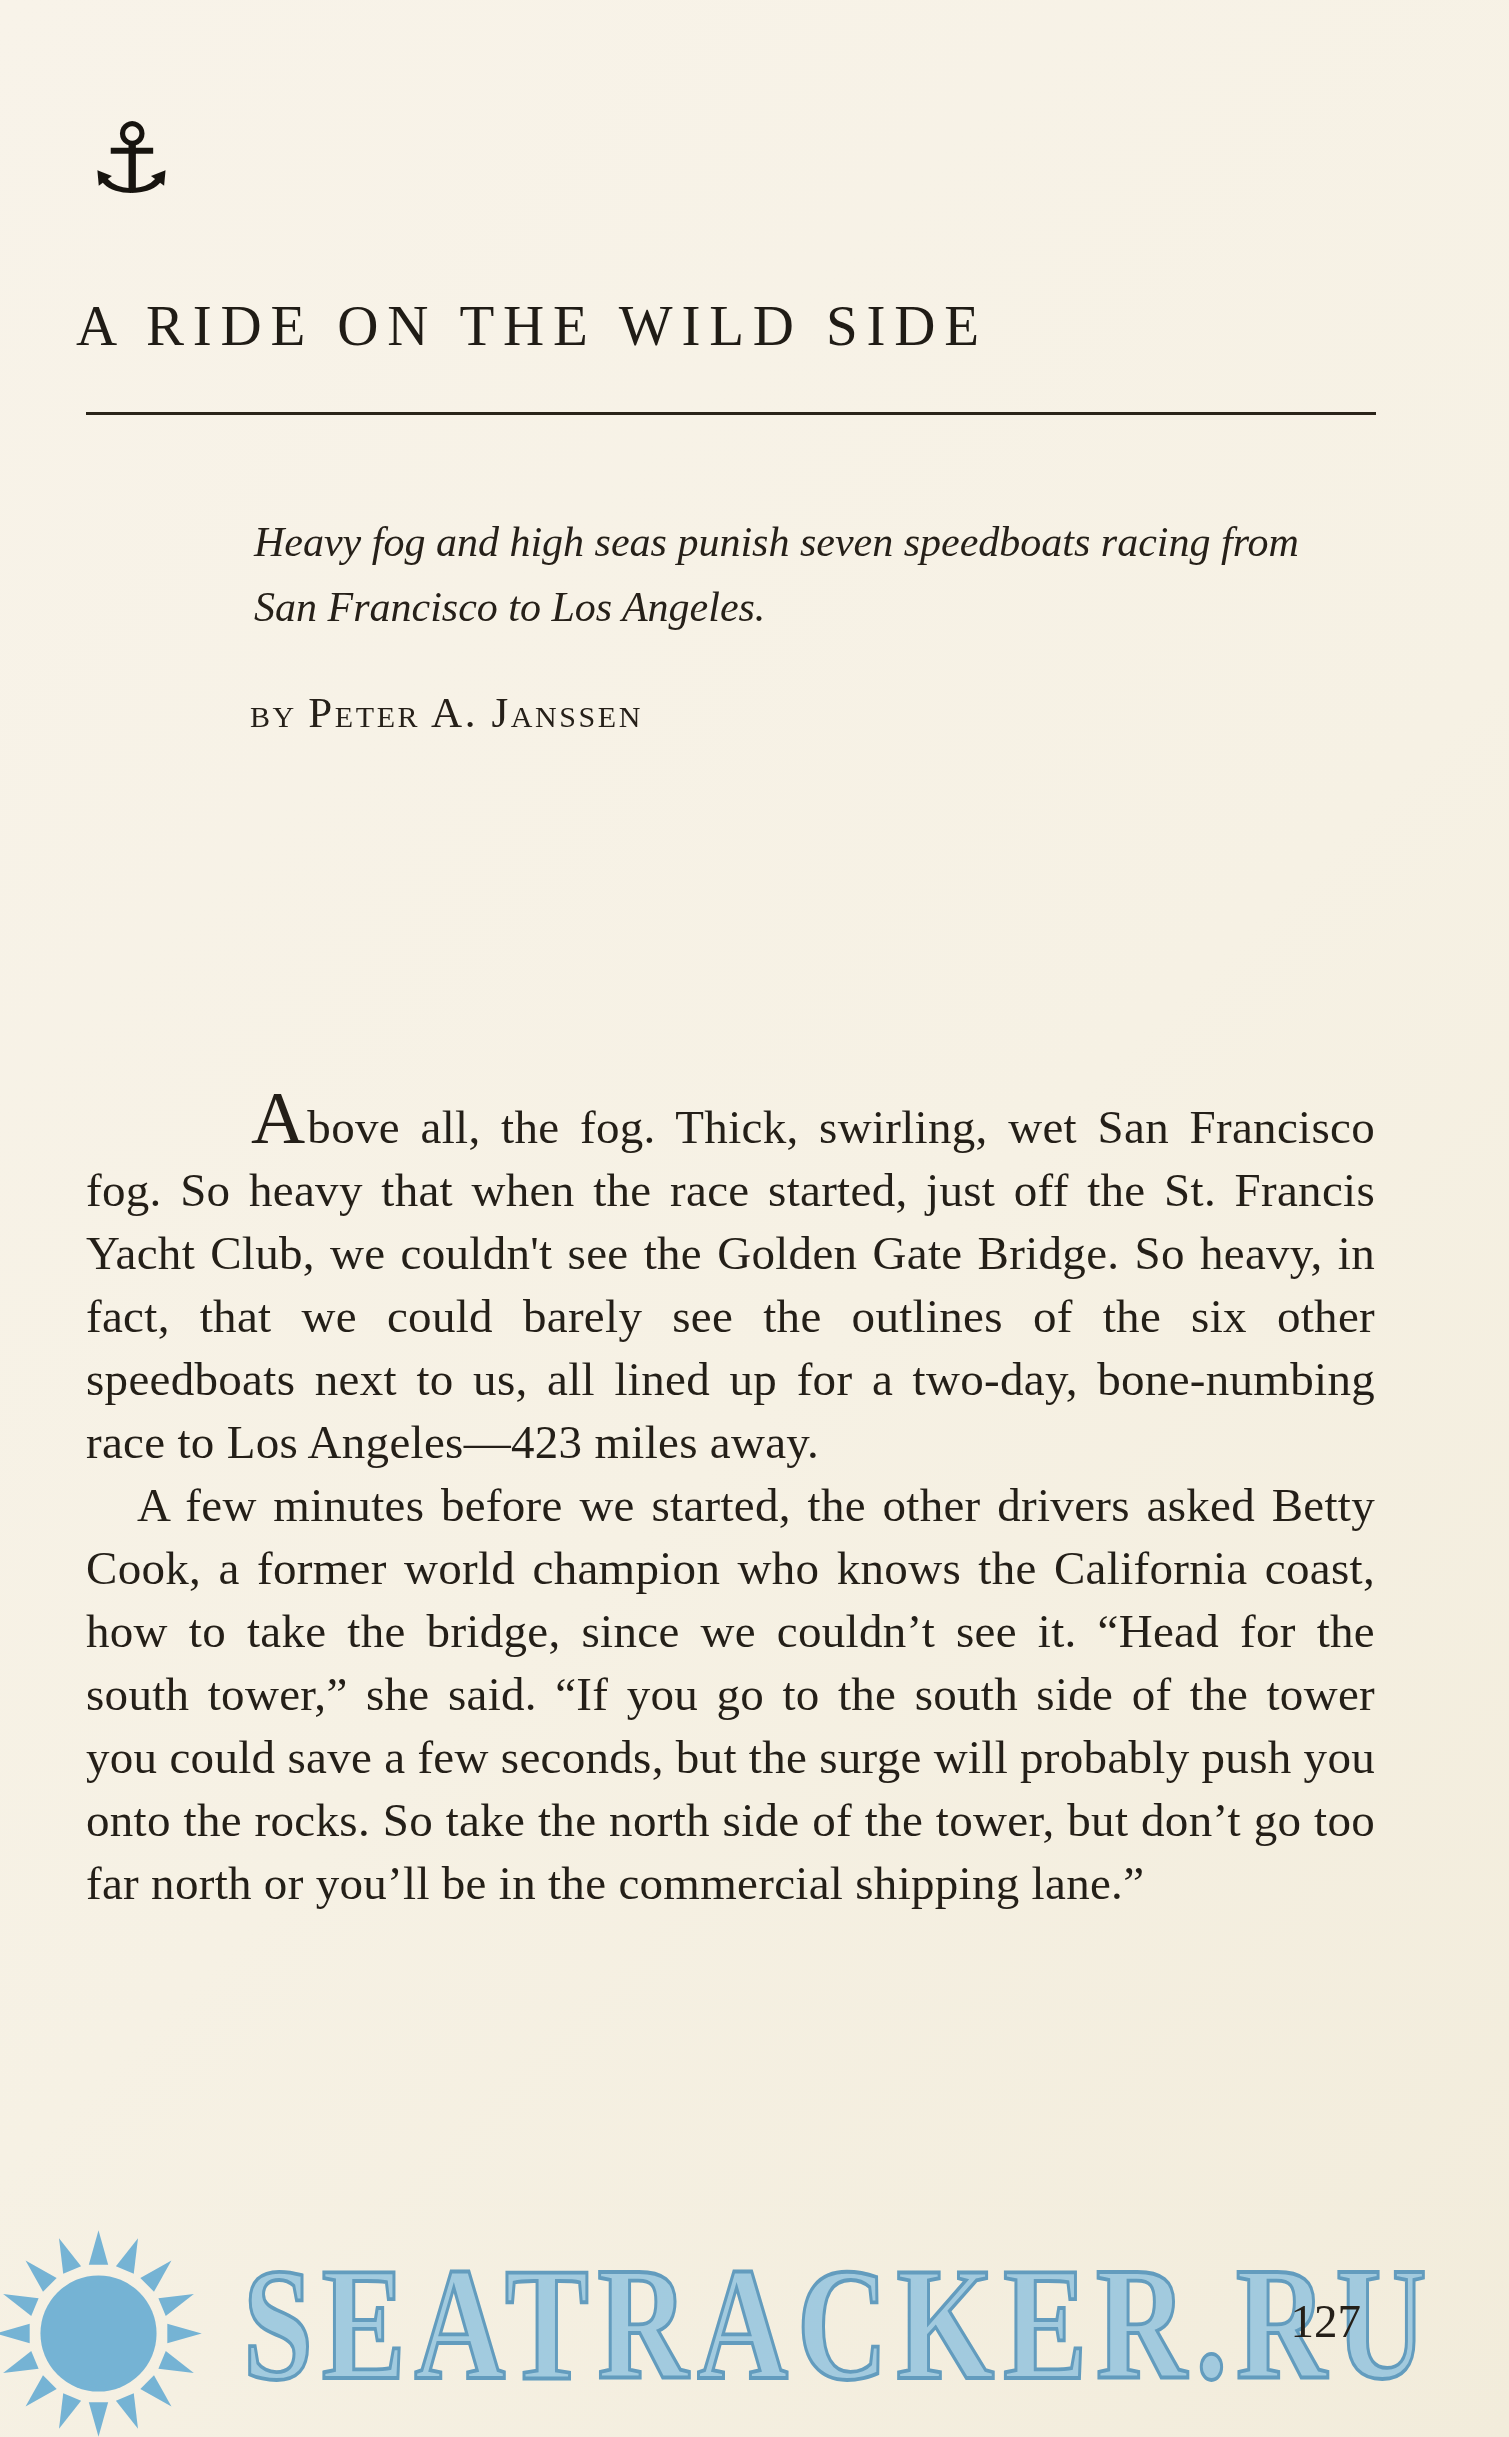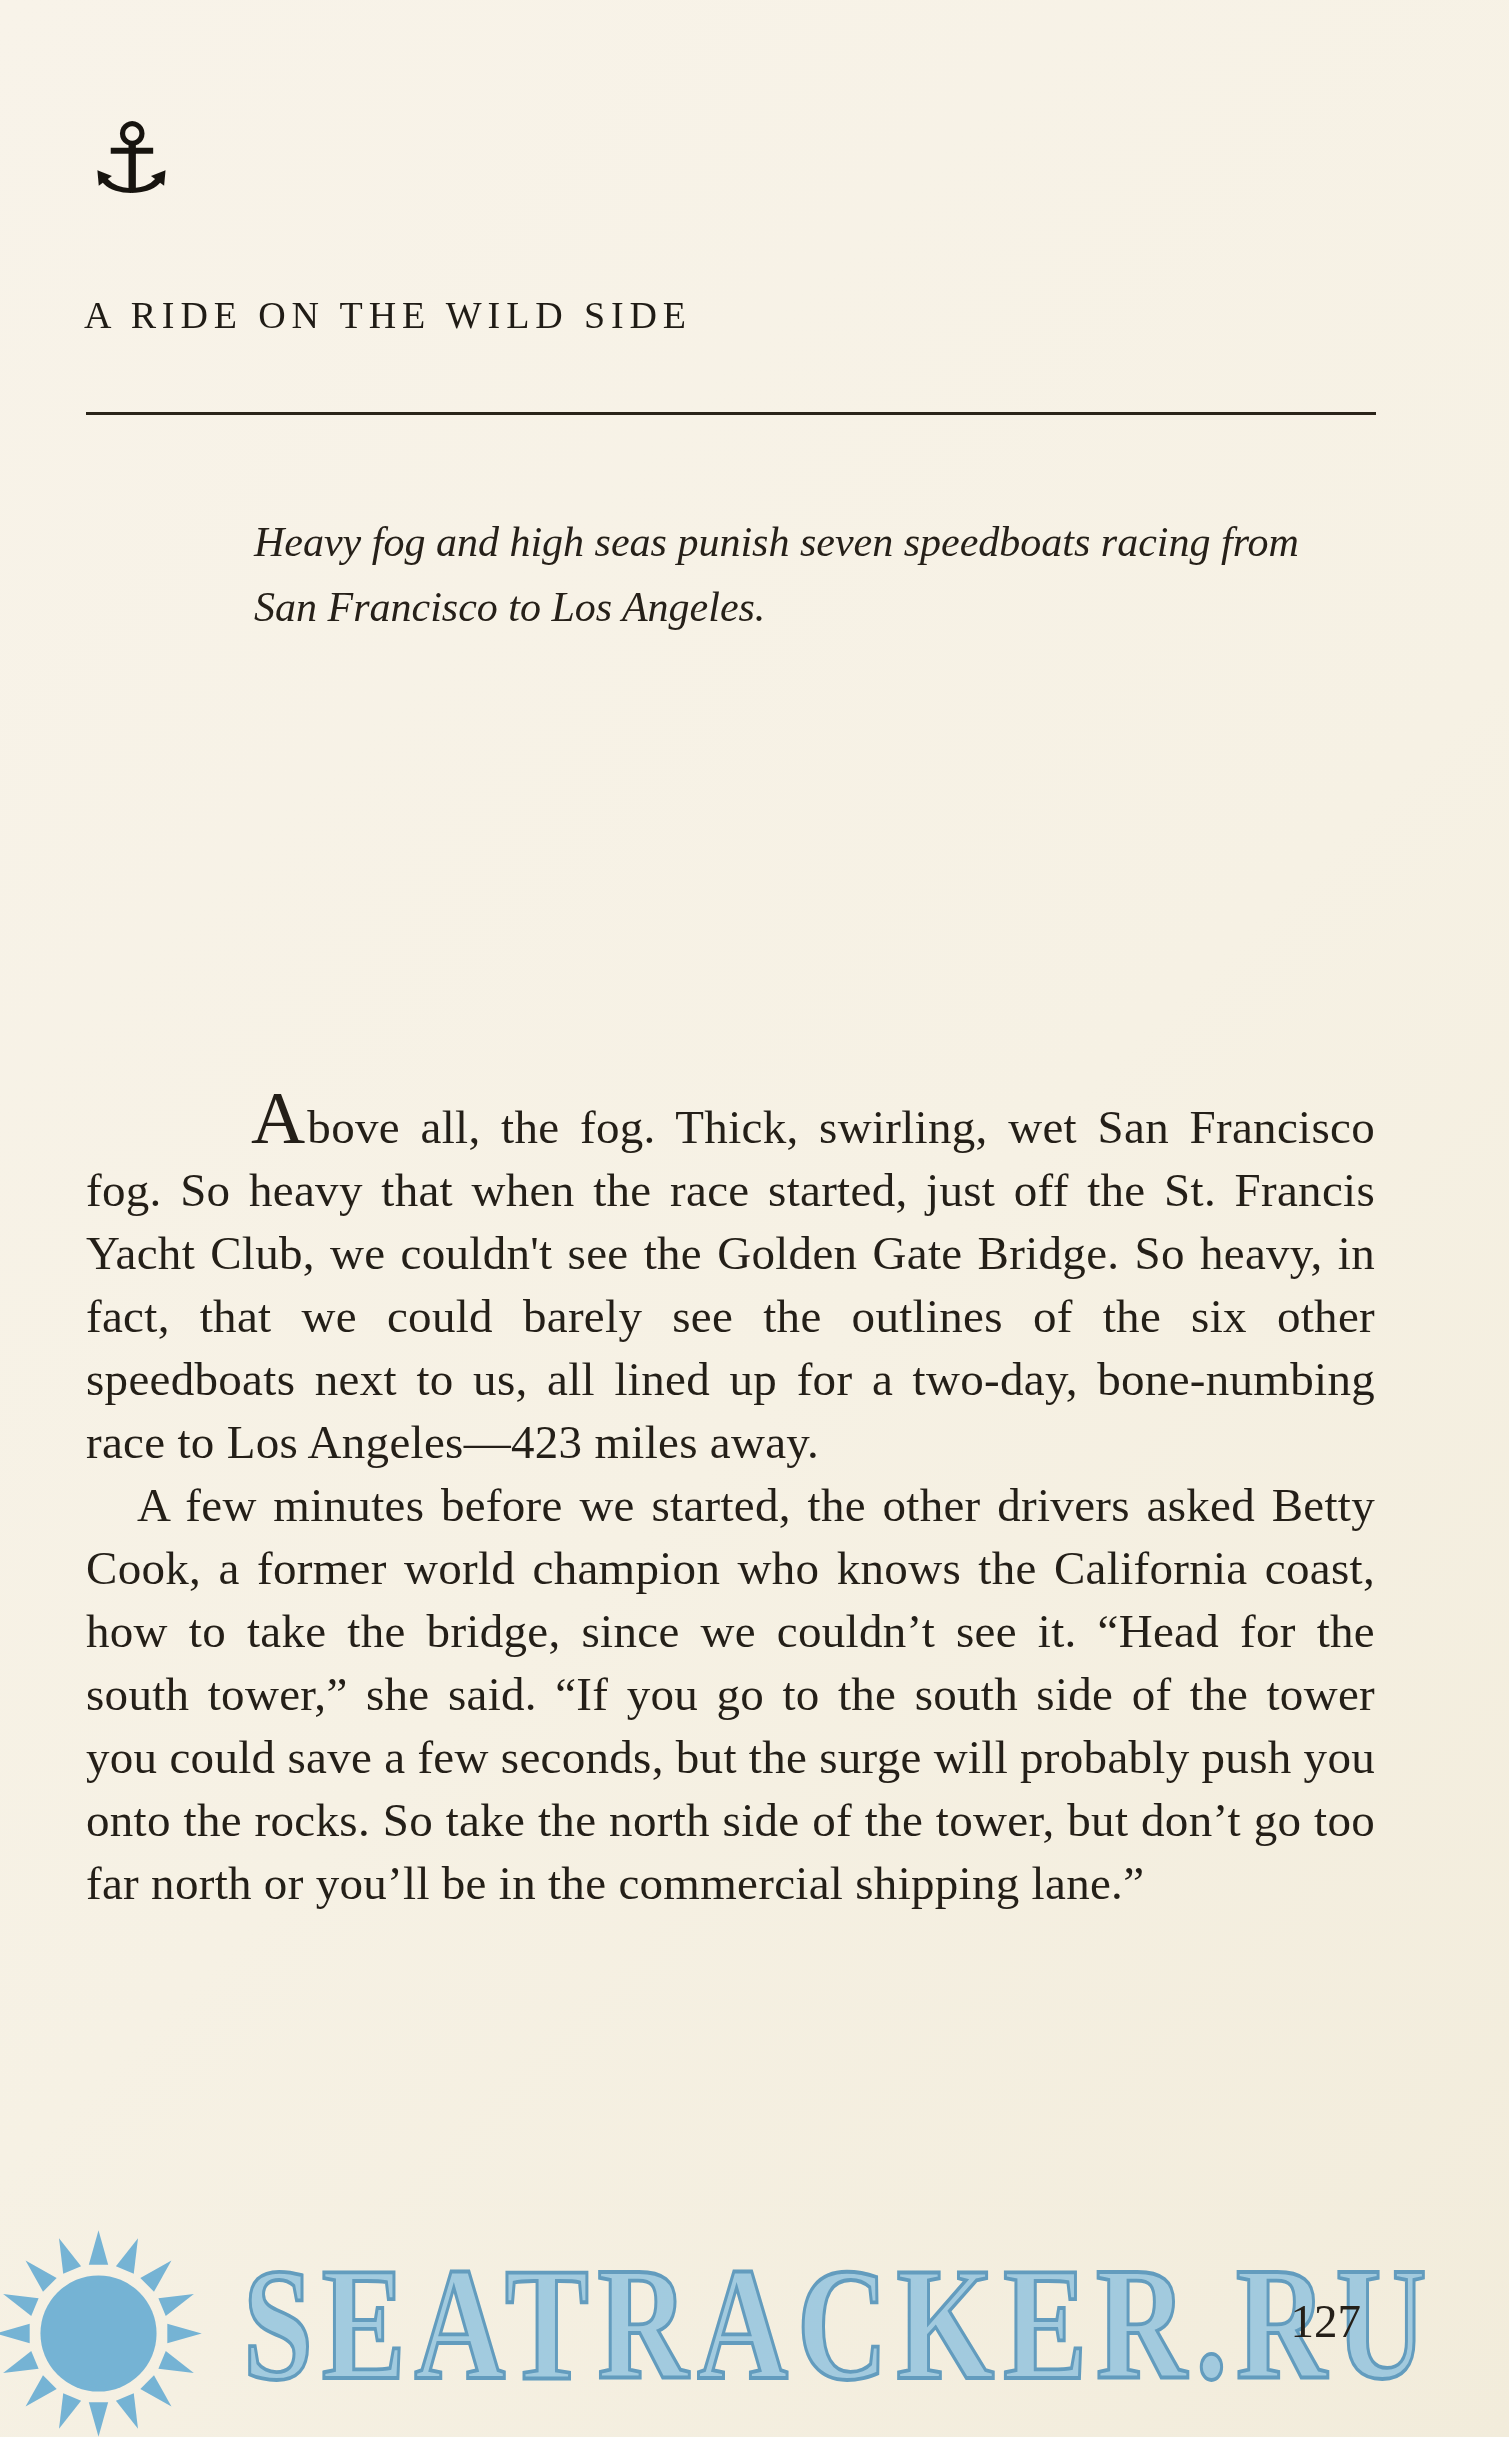--- a/index.html
+++ b/index.html
@@ -13,22 +13,22 @@
     position: absolute; inset: 0;
     background: linear-gradient(135deg, #f8f3e9 0%, #f6f1e4 55%, #f2ecdb 100%);
   }
   .anchor {
     position: absolute; left: 88px; top: 110px;
     font-size: 97px; line-height: 1;
     color: #17140f;
     font-family: "DejaVu Sans", sans-serif;
   }
   .title {
-    position: absolute; left: 84px; top: 293px; margin: 0;
-    font-size: 38px; font-weight: 400;
+    position: absolute; left: 76px; top: 293px; margin: 0;
+    font-size: 57px; font-weight: 400;
     letter-spacing: 0.155em;
     color: #201c16;
     white-space: nowrap;
   }
   .rule {
     position: absolute; left: 86px; top: 412px;
     width: 1290px; height: 3.2px;
     background: #2a2419;
   }
   .deck {
@@ -94,20 +94,21 @@
 <div class="page">
 
   <div class="anchor">⚓</div>
 
   <h1 class="title">A RIDE ON THE WILD SIDE</h1>
 
   <div class="rule"></div>
 
   <p class="deck">Heavy fog and high seas punish seven speedboats racing from San Francisco to Los Angeles.</p>
 
+  <p class="byline"><span class="by">by</span><span>Peter A. Janssen</span></p>
 
   <div class="bodytext">
     <p class="para p-first"><span class="dropcap">A</span><span>bove all, the fog. Thick, swirling, wet San Francisco fog. So heavy that when the race started, just off the St. Francis Yacht Club, we couldn't see the Golden Gate Bridge. So heavy, in fact, that we could barely see the outlines of the six other speedboats next to us, all lined up for a two-day, bone-numbing race to Los Angeles—423 miles away.</span></p>
     <p class="para indent">A few minutes before we started, the other drivers asked Betty Cook, a former world champion who knows the California coast, how to take the bridge, since we couldn’t see it. “Head for the south tower,” she said. “If you go to the south side of the tower you could save a few seconds, but the surge will probably push you onto the rocks. So take the north side of the tower, but don’t go too far north or you’ll be in the commercial shipping lane.”</p>
   </div>
 
   <div class="pagenum">127</div>
 
   <div class="watermark">
     <svg class="sun" viewBox="0 0 200 200">

